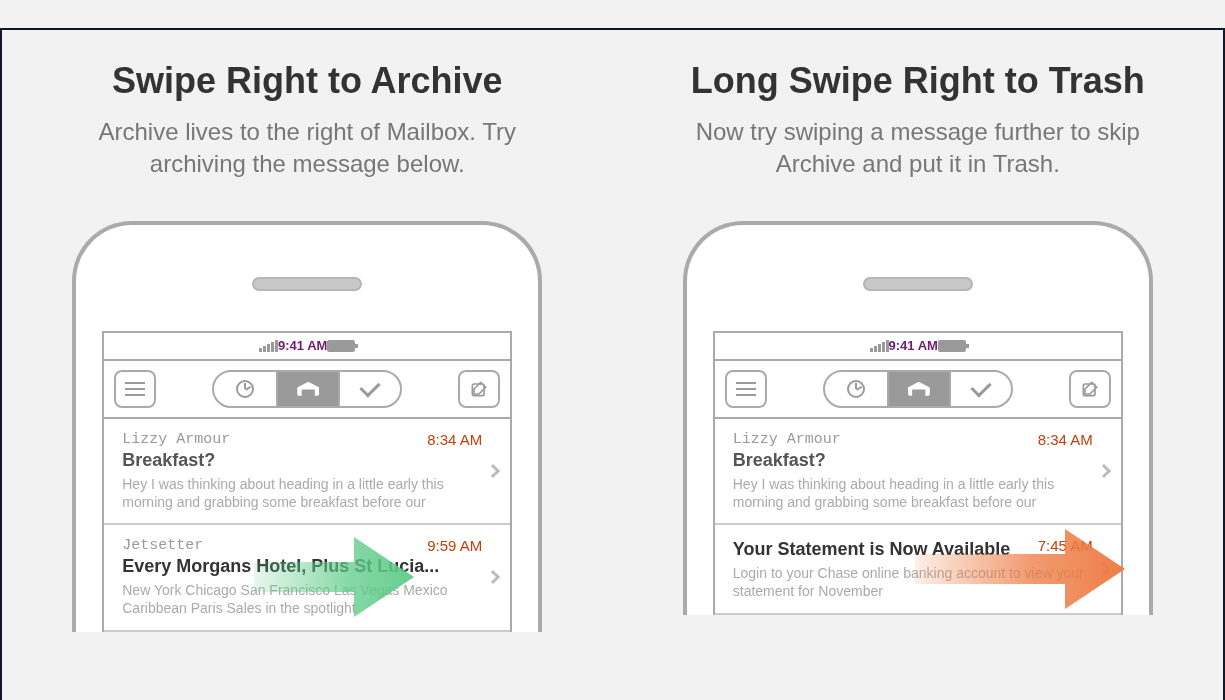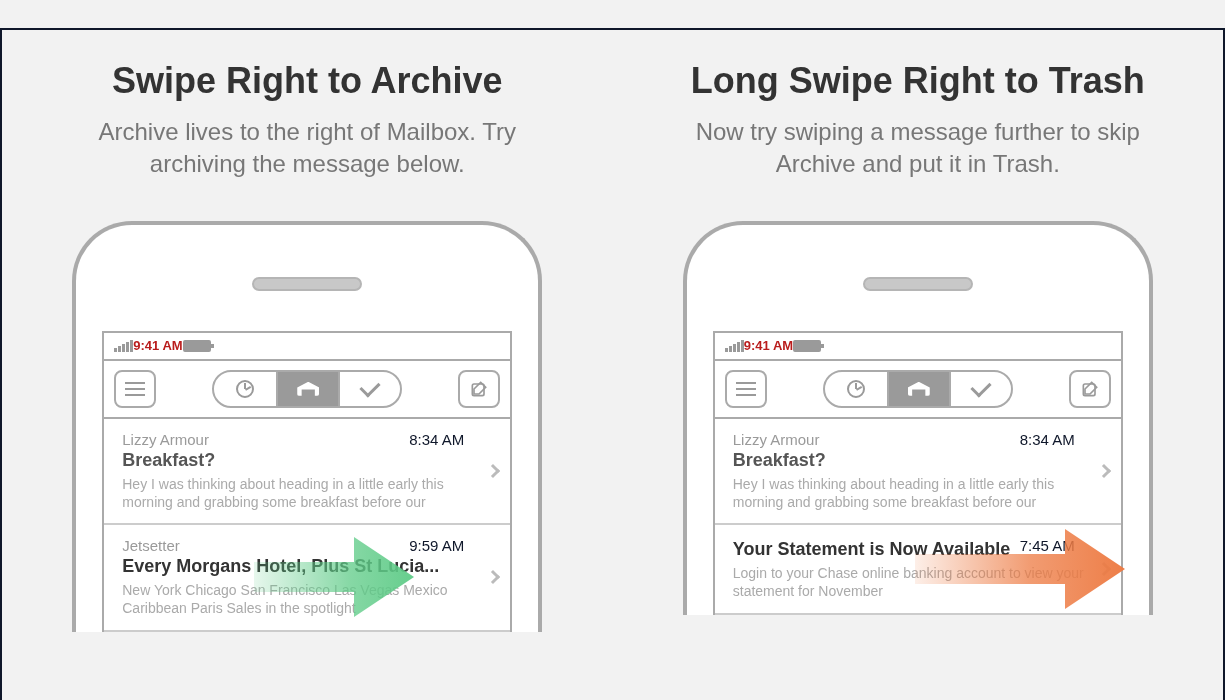--- a/index.html
+++ b/index.html
@@ -70,23 +70,23 @@
     border: 2px solid #aaa;
     border-bottom: none;
     background: #fff;
   }
   .statusbar {
     height: 28px;
     background: #fff;
     border-bottom: 2px solid #aaa;
     display: flex;
     align-items: center;
-    justify-content: flex-start;
+    justify-content: center;
     padding: 0 10px;
-    color: #b91c1c;
+    color: #701a75;
     font-size: 13px;
     font-weight: 600;
   }
   .signal {
     display: flex;
     align-items: flex-end;
     gap: 1px;
   }
   .signal span {
     width: 3px; background: #9a9a9a;
@@ -150,24 +150,24 @@
   .clock::before{width:6px;height:2px;transform:rotate(-30deg)}
   .clock::after{width:2px;height:6px;transform:translate(-1px,-6px)}
   .check { width:18px;height:12px;border-left:3px solid #9a9a9a;border-bottom:3px solid #9a9a9a;transform:rotate(-45deg);margin-top:-4px; }
   .msg {
     border-bottom: 2px solid #ccc;
     padding: 12px 34px 12px 18px;
     position: relative;
   }
   .msg:first-of-type { opacity:.55; }
   .msg .from {
-    font-size: 15px; color:#9a9a9a;
+    font-size: 15px; color:#9a9a9a;font-family:Liberation Mono, monospace;
   }
   .msg .time {
-    position:absolute; right:46px; top:12px; font-size:15px; color:#0f172a;
+    position:absolute; right:28px; top:12px; font-size:15px; color:#c2410c;
   }
   .msg .subject {
     font-size: 18px; font-weight:700; color:#555; margin-top:2px;
   }
   .msg.active .subject { color:#333; }
   .msg .preview {
     font-size: 14px; color:#aaa; line-height:1.3; margin-top:4px;
   }
   .chevron {
     position:absolute; right:12px; top:50%; transform:translateY(-50%);

